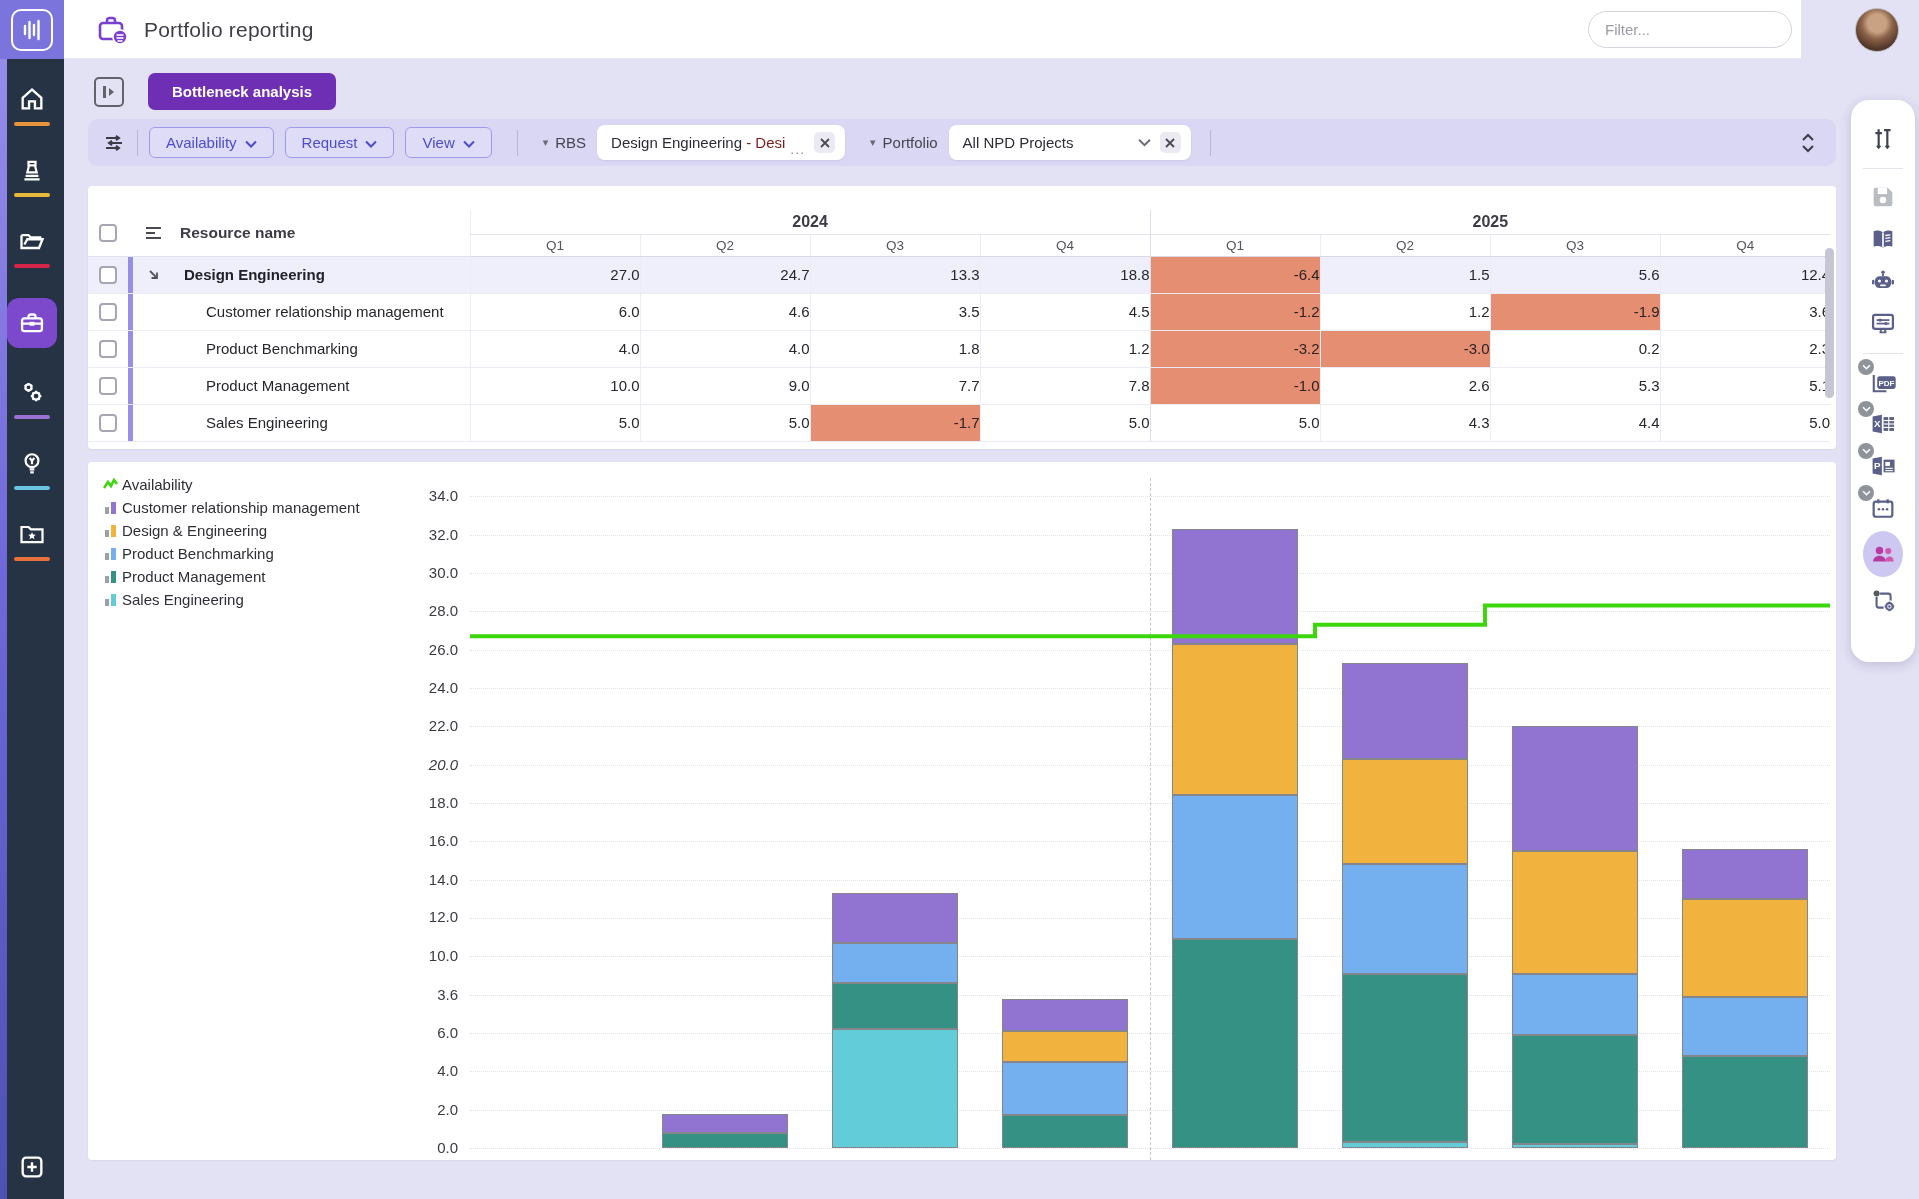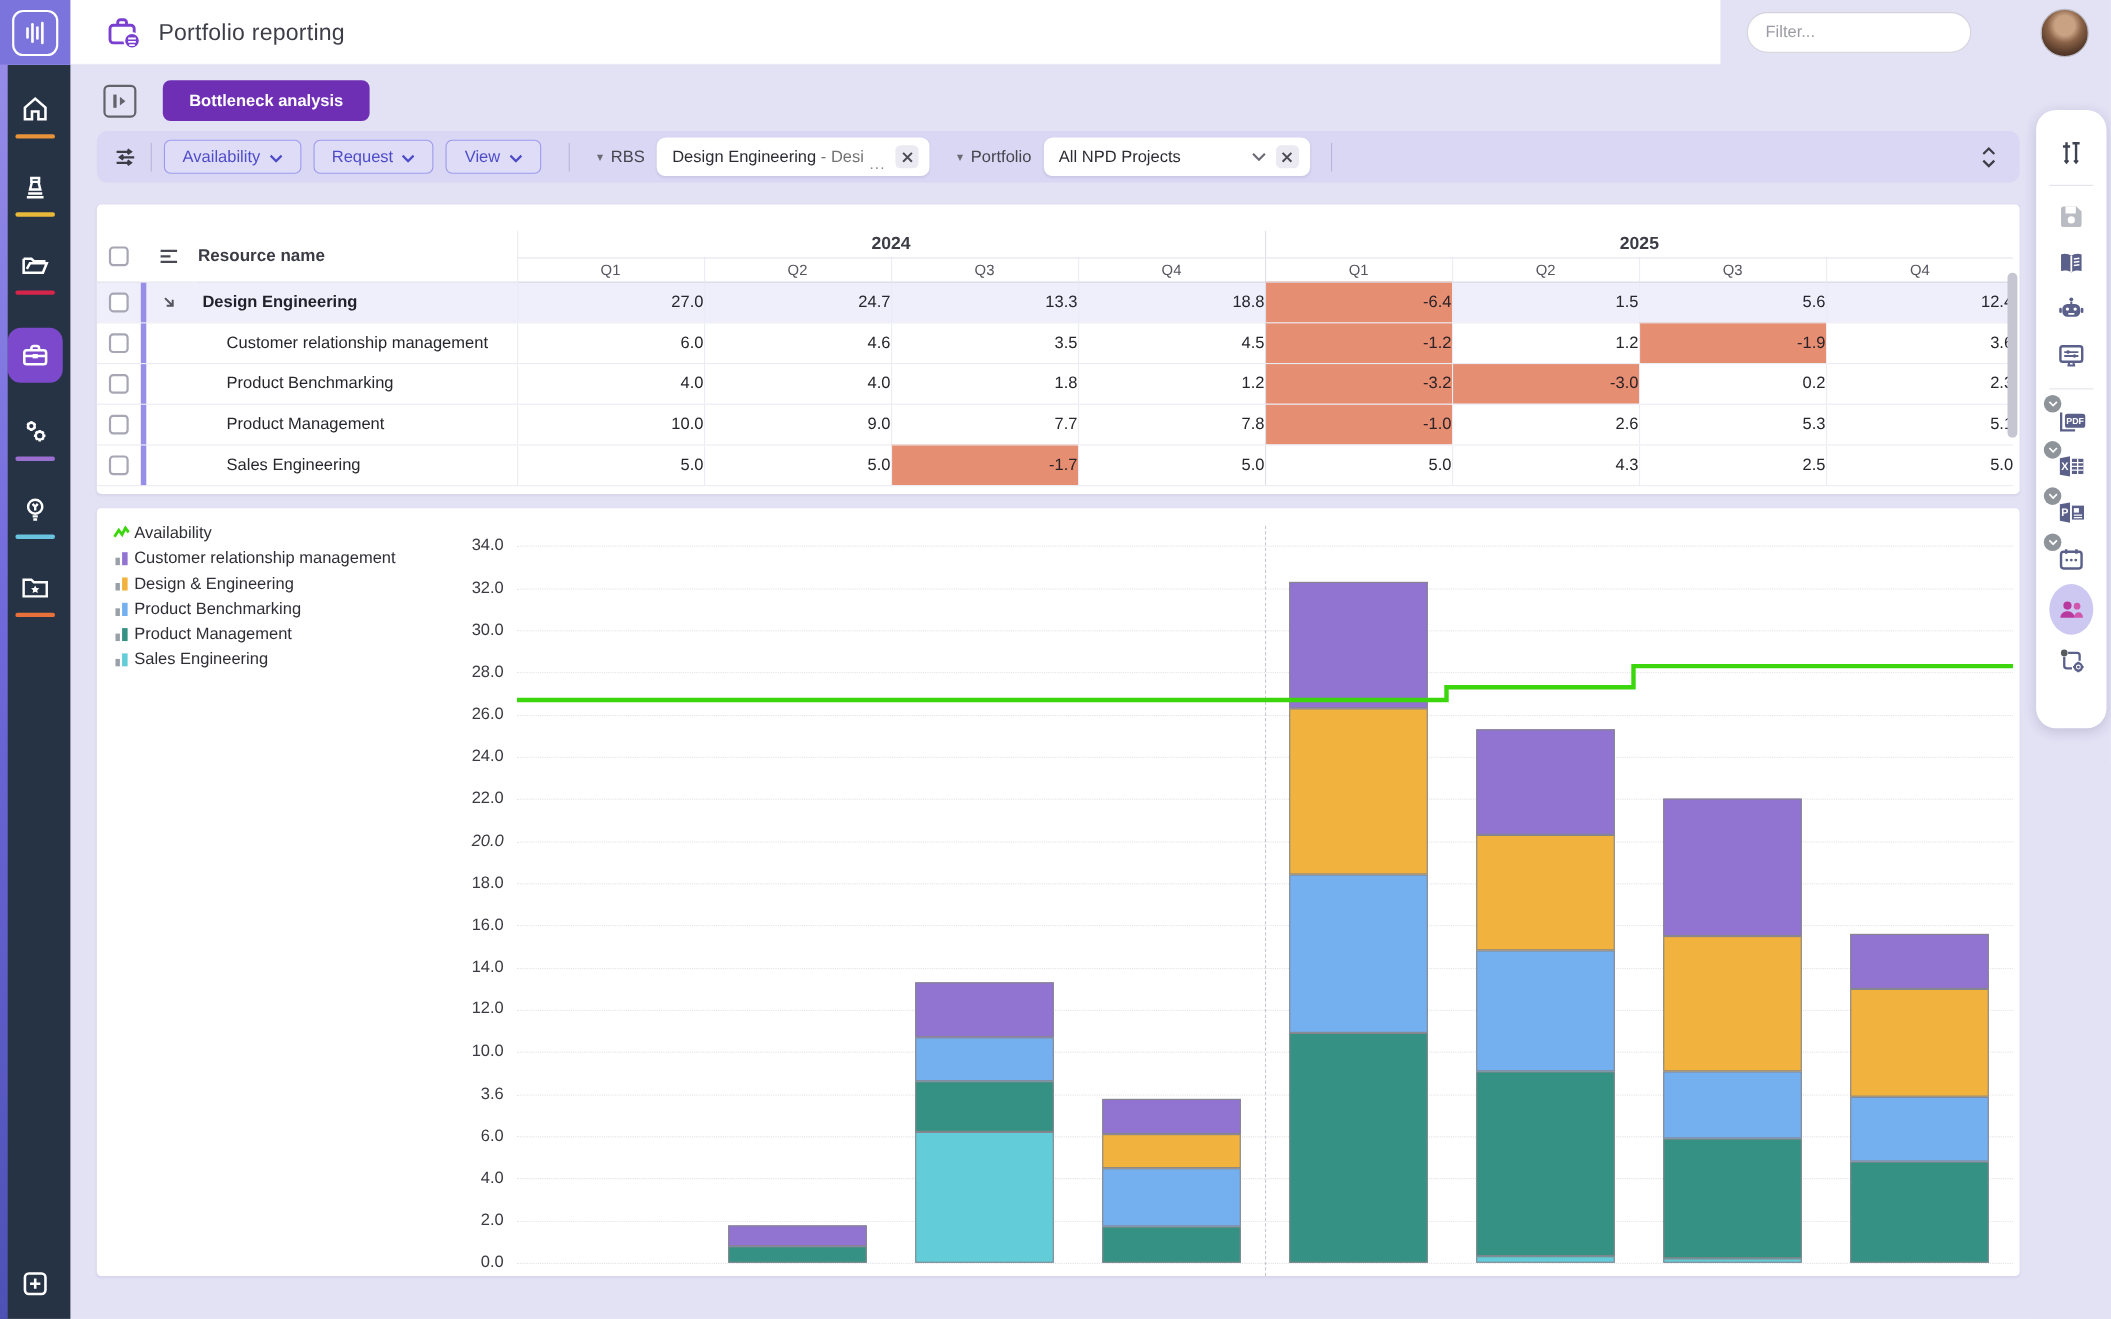--- a/index.html
+++ b/index.html
@@ -4,21 +4,21 @@
 <style>
   * { box-sizing: border-box; margin: 0; padding: 0; }
   html,body { width:1919px; height:1199px; }
   body {
     font-family: "Liberation Sans", sans-serif;
     background:#e3e1f4; color:#2b2b33; overflow:hidden; position:relative;
   }
   svg { display:block; }
 
   
-  .header { position:absolute; left:0; top:0; width:1564px; height:59px; background:#fff; border-bottom:1px solid #e8e6f4; z-index:5;padding-left:20px; }
+  .header { position:absolute; left:0; top:0; width:1801px; height:59px; background:#fff; border-bottom:1px solid #e8e6f4; z-index:5;padding-left:20px; }
   .logo-tile { position:absolute; left:0; top:0; width:64px; height:59px; background:#7b74dd; display:flex; align-items:center; justify-content:center; }
   .logo-box { width:42px; height:42px; border:2.5px solid #fff; border-radius:10px; display:flex; align-items:center; justify-content:center; }
   .app-title-wrap { position:absolute; left:96px; top:0; height:59px; display:flex; align-items:center; gap:14px; }
   .app-title { font-size:21px; font-weight:500; color:#3e3e48; letter-spacing:.2px; }
   .filter-pill { position:absolute; left:1588px; top:11px; width:204px; height:37px; border:1px solid #d5d3dc; border-radius:19px; background:#fff; padding:0 16px; font-size:15px; color:#3e3e48; outline:none; font-family:"Liberation Sans",sans-serif; }
   .filter-pill::placeholder { color:#9b9ba5; }
   .avatar { position:absolute; left:1855px; top:8px; width:44px; height:44px; border-radius:50%; border:1.5px solid #b9b9c2;
     background: radial-gradient(circle at 50% 34%, #c9a183 0 26%, #8a6247 45%, #55392a 72%, #3a2720 100%); }
 
   
@@ -38,21 +38,21 @@
   .collapse-btn { width:30px; height:30px; border:2px solid #63636c; border-radius:5px; background:#fff0; display:flex; align-items:center; justify-content:center; cursor:pointer; }
   .bn-btn { height:37px; padding:0 24px; background:#6E2FB4; color:#fff; font-size:15px; font-weight:700; border:none; border-radius:7px; cursor:pointer; font-family:"Liberation Sans",sans-serif; }
 
   .toolbar { position:absolute; left:24px; top:60px; width:1748px; height:47px; background:#d9d7f3; border-radius:10px; display:flex; align-items:center; padding:0 14px; gap:11px; }
   .tb-divider { width:1px; height:26px; background:#b7b5da; }
   .tb-btn { height:31px; padding:0 16px; background:#dedcf7; border:1px solid #9d9aee; border-radius:6px; color:#4f4cc9; font-size:15px; display:flex; align-items:center; gap:8px; cursor:pointer; font-family:"Liberation Sans",sans-serif; }
   .tb-btn svg { margin-top:2px; }
   .tb-label { display:flex; align-items:center; gap:7px; font-size:15px; color:#45454e; margin-left:14px; }
   .tb-label .tri { font-size:11px; color:#6a6a74; }
   .chip { height:35px; background:#fff; border-radius:8px; display:flex; align-items:center; padding:0 10px 0 14px; gap:9px; font-size:15px; color:#2c2c34; box-shadow:0 1px 2px rgba(40,40,90,.08); cursor:pointer; }
-  .chip .muted { color:#737373; }
+  .chip .muted { color:#7f1d1d; }
   .chip .dots { color:#8a8a94; letter-spacing:1px; margin-left:-4px; align-self:flex-end; padding-bottom:3px; font-size:14px; }
   .chip-close { width:21px; height:21px; background:#ebe9f2; border-radius:5px; border:none; color:#4a4a55; font-size:12px; display:flex; align-items:center; justify-content:center; cursor:pointer; }
   .tb-expander { margin-left:auto; margin-right:6px; cursor:pointer; }
 
   
   .table-panel { position:absolute; left:24px; top:127px; width:1748px; height:263px; background:#fff; border-radius:4px; box-shadow:0 1px 2px rgba(40,40,90,.06); overflow:hidden; }
   table.grid { border-collapse:collapse; table-layout:fixed; width:1742px;margin-top:24px; }
   table.grid col.c-check{width:40px} table.grid col.c-tree{width:52px} table.grid col.c-name{width:290px} table.grid col.c-val{width:170px}
   table.grid th, table.grid td { font-size:15px; padding:0; height:37px; }
   tr.yr-row th { height:24px; font-size:16px; font-weight:700; color:#3c3c46; border-bottom:1px solid #e3e3ee; }
@@ -394,21 +394,21 @@
             <td class="tree">
               <span class="accent"></span>
             </td>
             <td class="name" style="padding-left:26px">Sales Engineering</td>
             <td class="v">5.0</td>
             <td class="v">5.0</td>
             <td class="v neg">-1.7</td>
             <td class="v">5.0</td>
             <td class="v ybound">5.0</td>
             <td class="v">4.3</td>
-            <td class="v">2.5</td>
+            <td class="v">4.4</td>
             <td class="v">5.0</td>
           </tr>
         </tbody>
     </table>
     <div class="tscroll"></div>
   </div>
 
   <div class="chart-panel">
     <div class="legend">
         <div class="legend-item">

